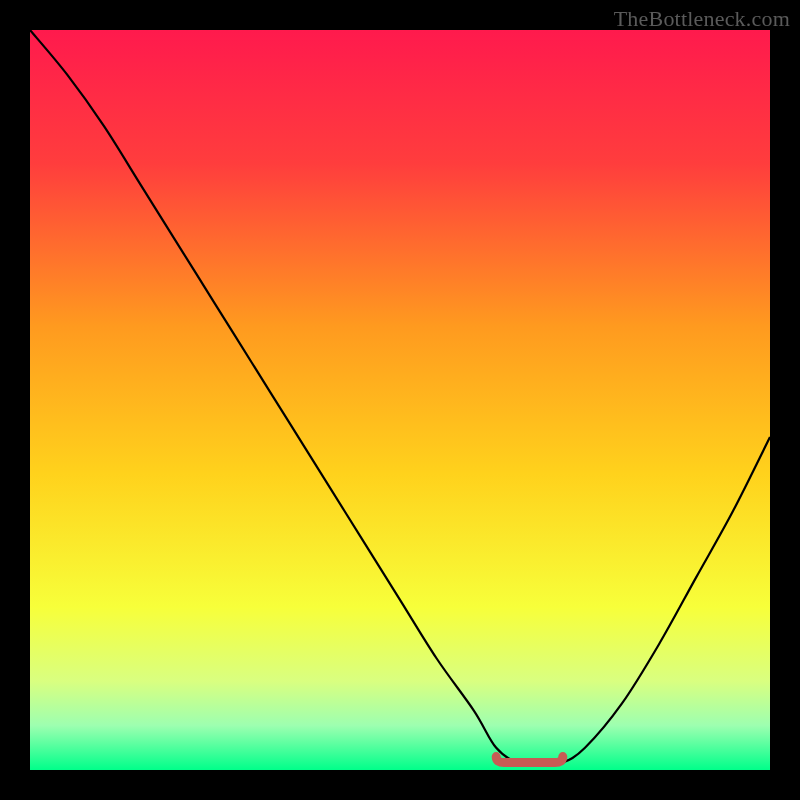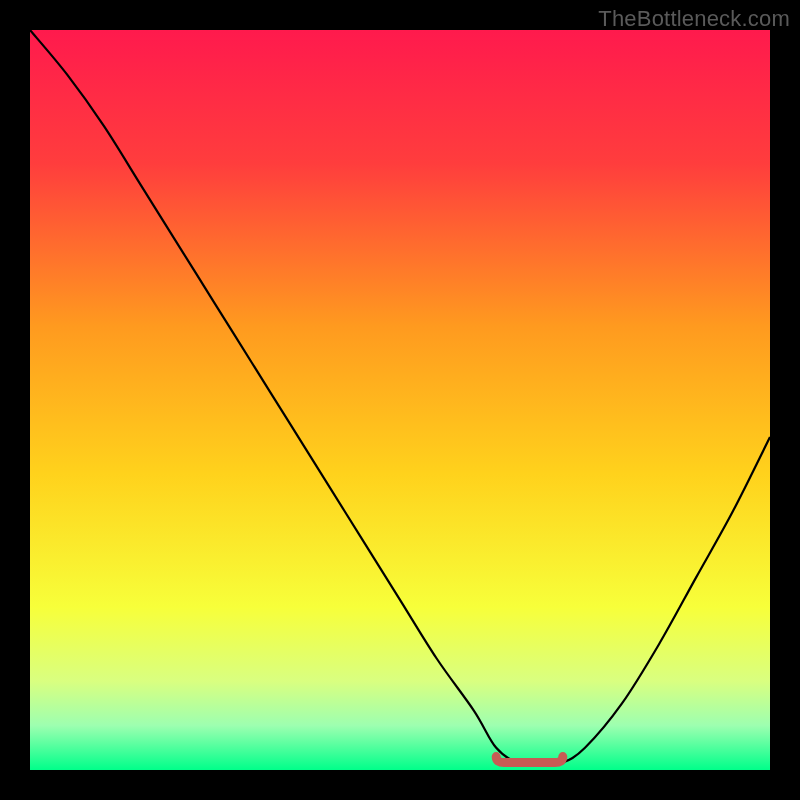--- a/index.html
+++ b/index.html
@@ -9,20 +9,21 @@
     height: 800px;
     background: #000;
     font-family: Arial, Helvetica, sans-serif;
     overflow: hidden;
   }
   .frame {
     position: relative;
     width: 800px;
     height: 800px;
     background: #000;
+    font-family: Liberation Serif, serif;
   }
   .watermark {
     position: absolute;
     top: 6px;
     right: 10px;
     color: #5a5a5a;
     font-size: 22px;
     font-weight: 500;
     letter-spacing: 0.2px;
     user-select: none;

